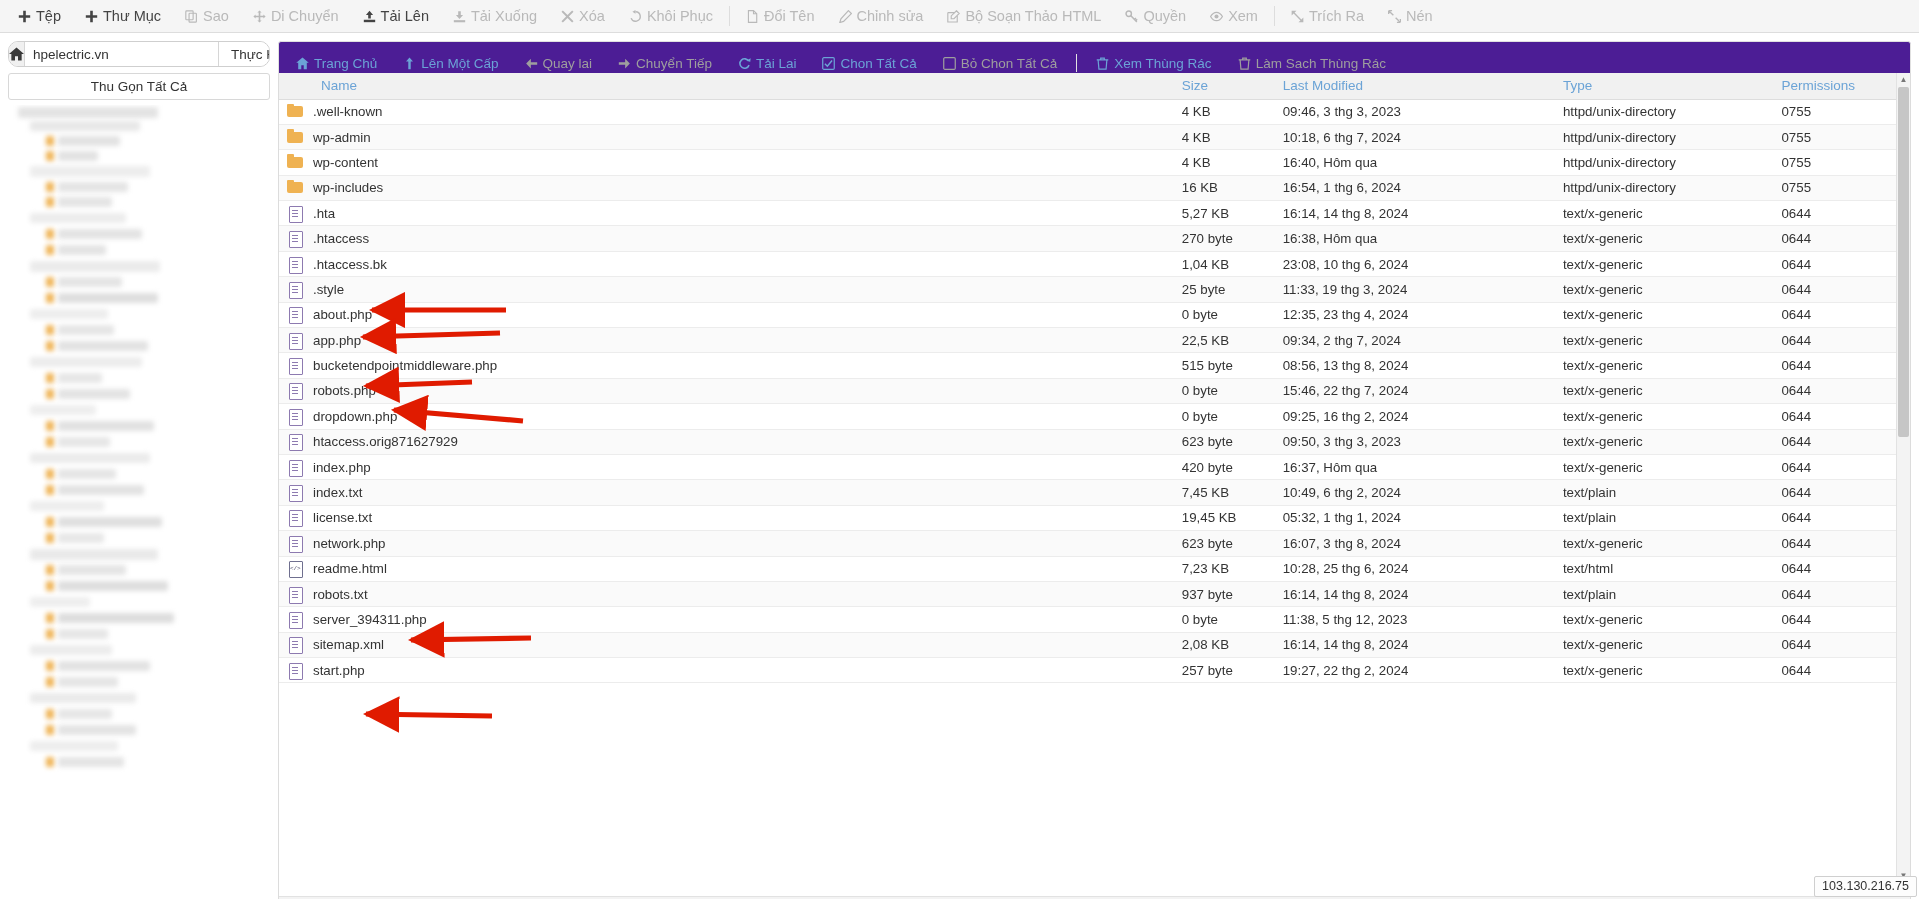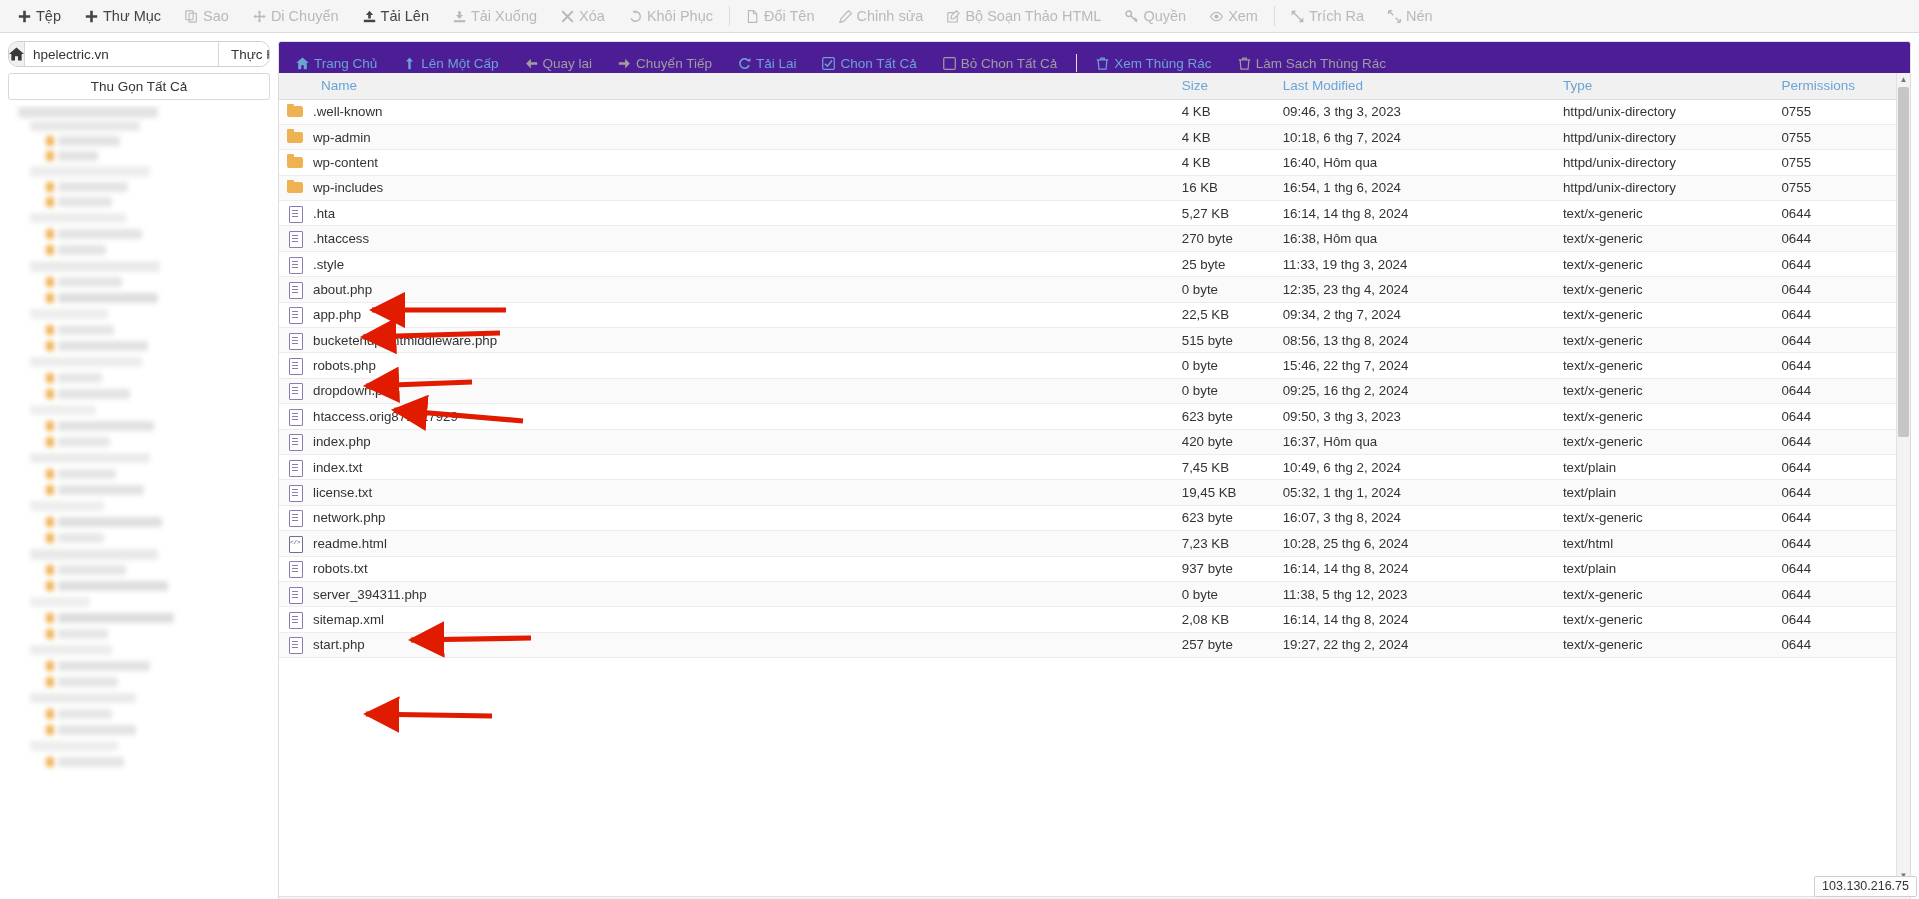--- a/index.html
+++ b/index.html
@@ -649,20 +649,32 @@
               </td>
               <td class="c-size">270 byte</td>
               <td class="c-mod">16:38, Hôm qua</td>
               <td class="c-type">text/x-generic</td>
               <td class="c-perm">0644</td>
             </tr>
             <tr>
               <td class="c-name">
                 <div class="namecell">
                   <span class="ficon doc"></span>
+                  <span class="fname">.htaccess.bk</span>
+                </div>
+              </td>
+              <td class="c-size">1,04 KB</td>
+              <td class="c-mod">23:08, 10 thg 6, 2024</td>
+              <td class="c-type">text/x-generic</td>
+              <td class="c-perm">0644</td>
+            </tr>
+            <tr>
+              <td class="c-name">
+                <div class="namecell">
+                  <span class="ficon doc"></span>
                   <span class="fname">.style</span>
                 </div>
               </td>
               <td class="c-size">25 byte</td>
               <td class="c-mod">11:33, 19 thg 3, 2024</td>
               <td class="c-type">text/x-generic</td>
               <td class="c-perm">0644</td>
             </tr>
             <tr>
               <td class="c-name">

